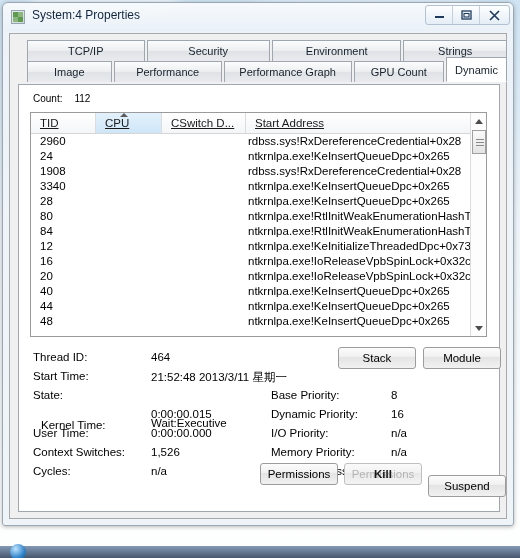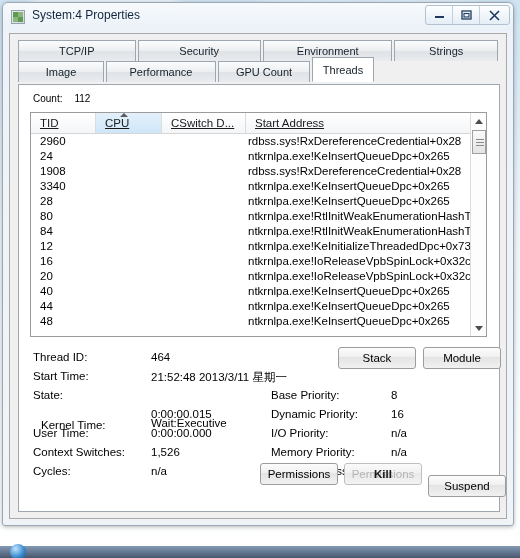--- a/index.html
+++ b/index.html
@@ -95,21 +95,21 @@
     position: absolute; left: 6px; top: 30px;
     width: 498px; height: 486px;
     background: #f0f0f0;
     border: 1px solid #a8a8a8;
   }
 
   
   #tab-strip {
     position: absolute; left: 8px; top: 6px; width: 482px; height: 45px;
   }
-  .tab-row { position: absolute; left: 0; width: 482px; display: flex; }
+  .tab-row { position: absolute; left: 9px; width: 482px; display: flex; }
   #tab-row-top { top: 0; }
   #tab-row-bottom { top: 21px; }
   .tab {
     height: 21px; line-height: 20px;
     text-align: center; font-size: 11px; color: #16212b;
     background: linear-gradient(180deg,#fbfcfd 0%, #eceef0 48%, #dfe2e6 50%, #e9ebee 100%);
     border: 1px solid #9ea7b0;
     border-bottom: none;
     margin-right: 2px;
   }
@@ -301,22 +301,23 @@
     <div id="tab-strip">
       <div class="tab-row" id="tab-row-top">
           <div class="tab" style="width: 118px;"><span>TCP/IP</span></div>
           <div class="tab" style="width: 124px;"><span>Security</span></div>
           <div class="tab" style="width: 130px;"><span>Environment</span></div>
           <div class="tab" style="width: 104px;"><span>Strings</span></div>
         </div>
       <div class="tab-row" id="tab-row-bottom">
           <div class="tab" style="width: 86px;"><span>Image</span></div>
           <div class="tab" style="width: 110px;"><span>Performance</span></div>
+          <div class="tab" style="width: 130px;"><span>Performance Graph</span></div>
           <div class="tab" style="width: 92px;"><span>GPU Count</span></div>
-          <div class="tab active" style="width: 62px;"><span>Threads</span></div>
+          <div class="tab active" style="width: 62px;"><span>Dynamic</span></div>
         </div>
     </div>
 
     <div id="tab-content">
 
       <div id="count-row">
         <span class="lbl">Count:</span><span>112</span>
       </div>
 
       <div id="thread-list">

